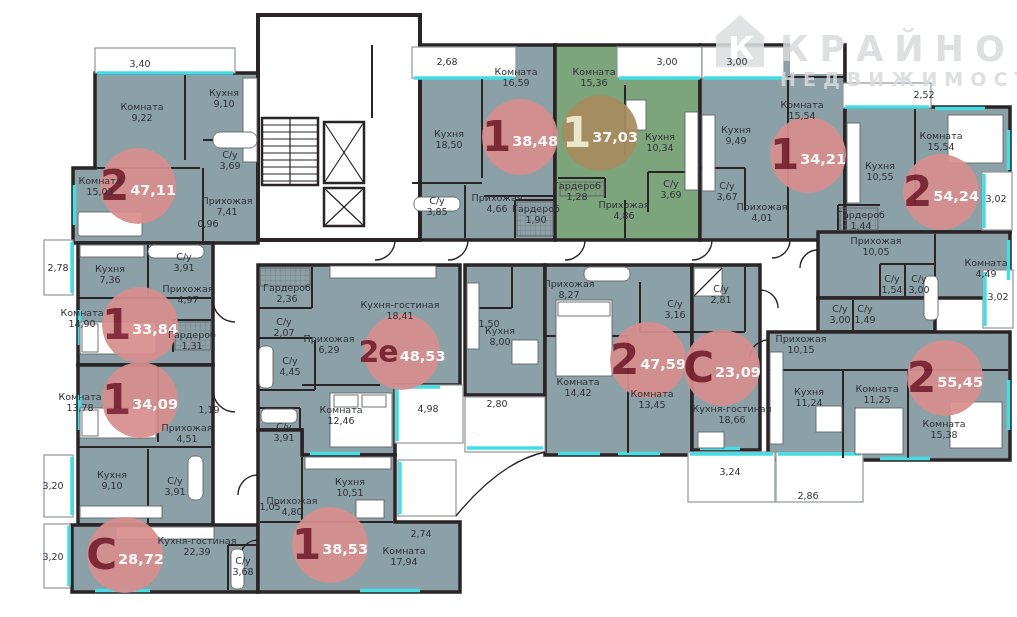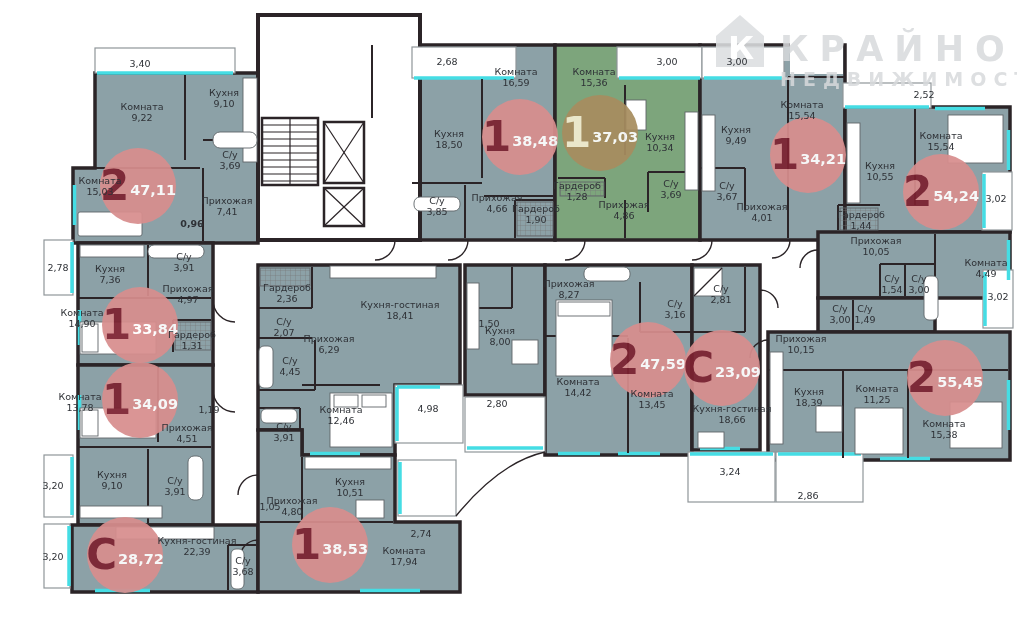--- a/index.html
+++ b/index.html
@@ -298,21 +298,21 @@
       <div class="rarea">15,03</div>
     </div>
     <div class="room-label" style="left: 230px; top: 160px;">
       <div class="rname">С/у</div>
       <div class="rarea">3,69</div>
     </div>
     <div class="room-label" style="left: 227px; top: 206px;">
       <div class="rname">Прихожая</div>
       <div class="rarea">7,41</div>
     </div>
-    <div class="room-label" style="left: 192px; top: 224px; font-weight: bold;">
+    <div class="room-label" style="left: 208px; top: 224px;">
       <div class="rarea">0,96</div>
     </div>
     <div class="room-label" style="left: 58px; top: 268px;">
       <div class="rarea">2,78</div>
     </div>
     <div class="room-label" style="left: 110px; top: 274px;">
       <div class="rname">Кухня</div>
       <div class="rarea">7,36</div>
     </div>
     <div class="room-label" style="left: 184px; top: 262px;">
@@ -529,21 +529,21 @@
     <div class="room-label" style="left: 865px; top: 314px;">
       <div class="rname">С/у</div>
       <div class="rarea">1,49</div>
     </div>
     <div class="room-label" style="left: 801px; top: 344px;">
       <div class="rname">Прихожая</div>
       <div class="rarea">10,15</div>
     </div>
     <div class="room-label" style="left: 809px; top: 397px;">
       <div class="rname">Кухня</div>
-      <div class="rarea">18,39</div>
+      <div class="rarea">11,24</div>
     </div>
     <div class="room-label" style="left: 877px; top: 394px;">
       <div class="rname">Комната</div>
       <div class="rarea">11,25</div>
     </div>
     <div class="room-label" style="left: 944px; top: 429px;">
       <div class="rname">Комната</div>
       <div class="rarea">15,38</div>
     </div>
     <div class="room-label" style="left: 998px; top: 297px;">
@@ -592,20 +592,24 @@
       <span class="a">34,09</span>
     </div>
     <div class="badge" style="left: 125px; top: 555px;">
       <span class="t">С</span>
       <span class="a">28,72</span>
     </div>
     <div class="badge" style="left: 330px; top: 545px;">
       <span class="t">1</span>
       <span class="a">38,53</span>
     </div>
+    <div class="badge" style="left: 402px; top: 352px;">
+      <span class="t sm">2е</span>
+      <span class="a">48,53</span>
+    </div>
     <div class="badge" style="left: 520px; top: 137px;">
       <span class="t">1</span>
       <span class="a">38,48</span>
     </div>
     <div class="badge hl" style="left: 600px; top: 133px;">
       <span class="t">1</span>
       <span class="a">37,03</span>
     </div>
     <div class="badge" style="left: 808px; top: 155px;">
       <span class="t">1</span>

